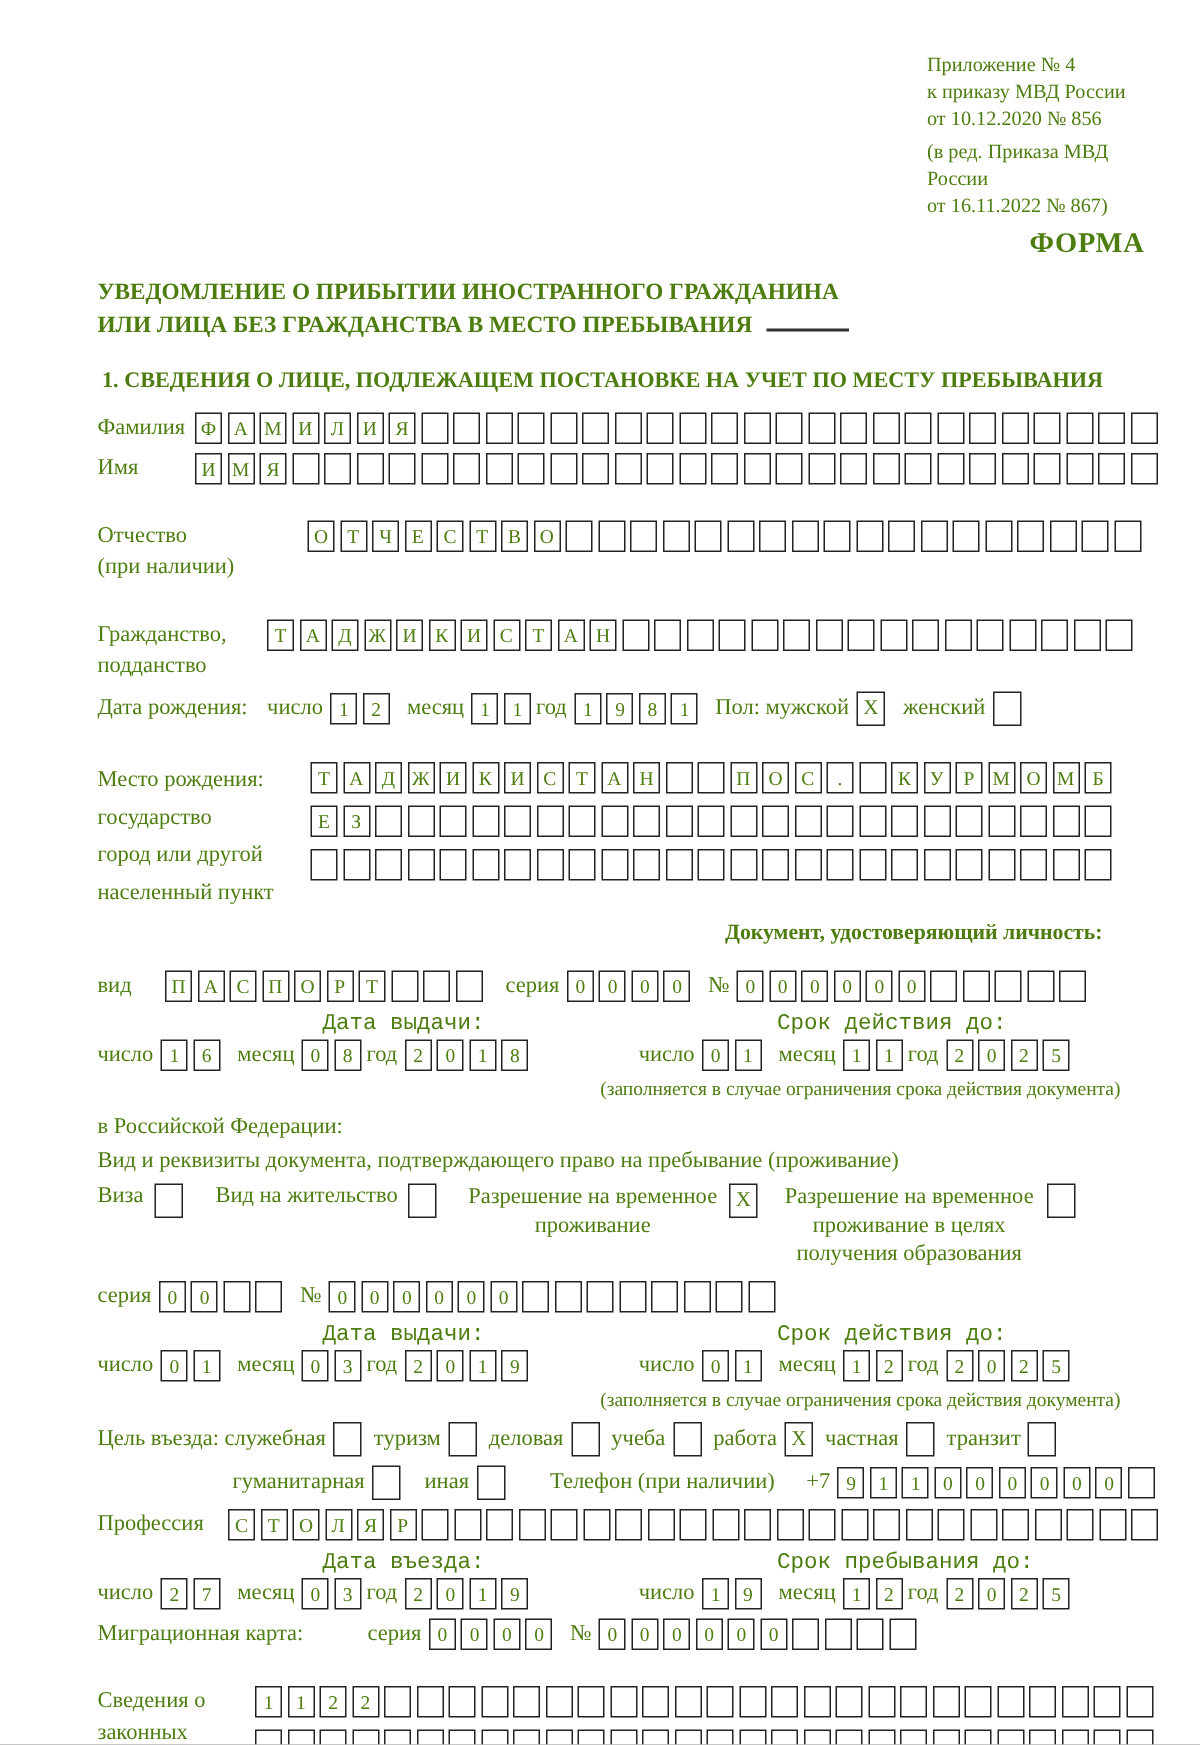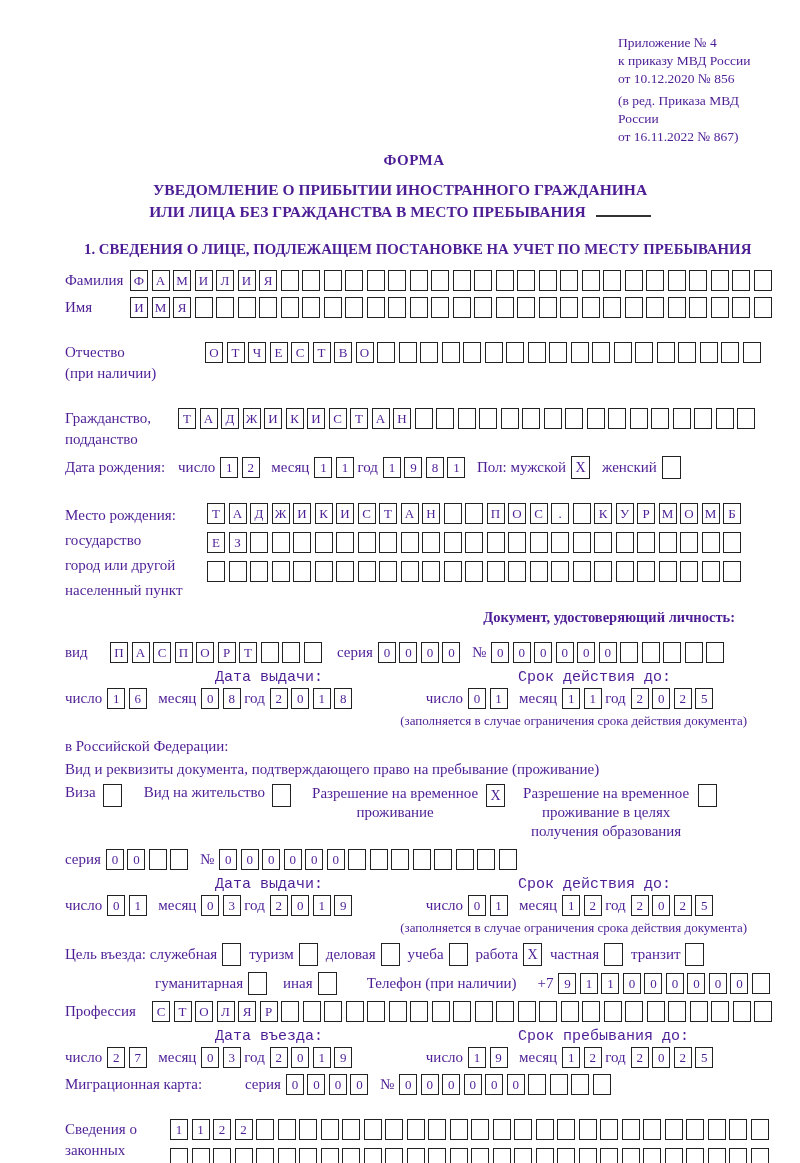--- a/index.html
+++ b/index.html
@@ -1,29 +1,29 @@
 <!DOCTYPE html>
 <html><head>
 <meta charset="utf-8">
 <style>
   html,body{margin:0;padding:0;background:#9a9a9a;}
   .page{
     width:800px;height:1163px;margin:0 auto;background:#ffffff;
     box-sizing:border-box;padding:34px 25px 0 65px;
     font-family:"Liberation Serif","DejaVu Serif",serif;
-    font-size:15px;color:#4c1d95;overflow:hidden;
+    font-size:15px;color:#4d7c0f;overflow:hidden;
   }
   
   .hdr{margin-left:553px;line-height:18px;font-size:13.5px;}
   .hdr .sp{margin-top:4px;}
-  .forma{text-align:center;padding-right:12px;font-weight:bold;font-size:15px;margin-top:6px;letter-spacing:.5px;}
+  .forma{text-align:right;padding-right:12px;font-weight:bold;font-size:19px;margin-top:6px;letter-spacing:.5px;}
   
-  .title{text-align:center;font-weight:bold;font-size:15.5px;line-height:22px;margin-top:10px;margin-right:40px;}
+  .title{text-align:left;font-weight:bold;font-size:15.5px;line-height:22px;margin-top:10px;margin-right:40px;}
   .title-blank{display:inline-block;width:55px;border-bottom:2px solid #333;margin-left:10px;}
-  .sect{font-weight:bold;font-size:14.8px;margin-top:18px;margin-left:19px;}
+  .sect{font-weight:bold;font-size:14.8px;margin-top:18px;margin-left:3px;}
   .formbody{margin-top:12px;}
   
   .strip{display:inline-flex;flex:none;}
   .box{
     box-sizing:border-box;flex:none;display:inline-flex;align-items:center;justify-content:center;
     width:18px;height:21px;border:1.8px solid #222;margin-right:3.5px;
     font-size:13px;line-height:1;
   }
   .chk{
     box-sizing:border-box;flex:none;display:inline-flex;align-items:center;justify-content:center;

